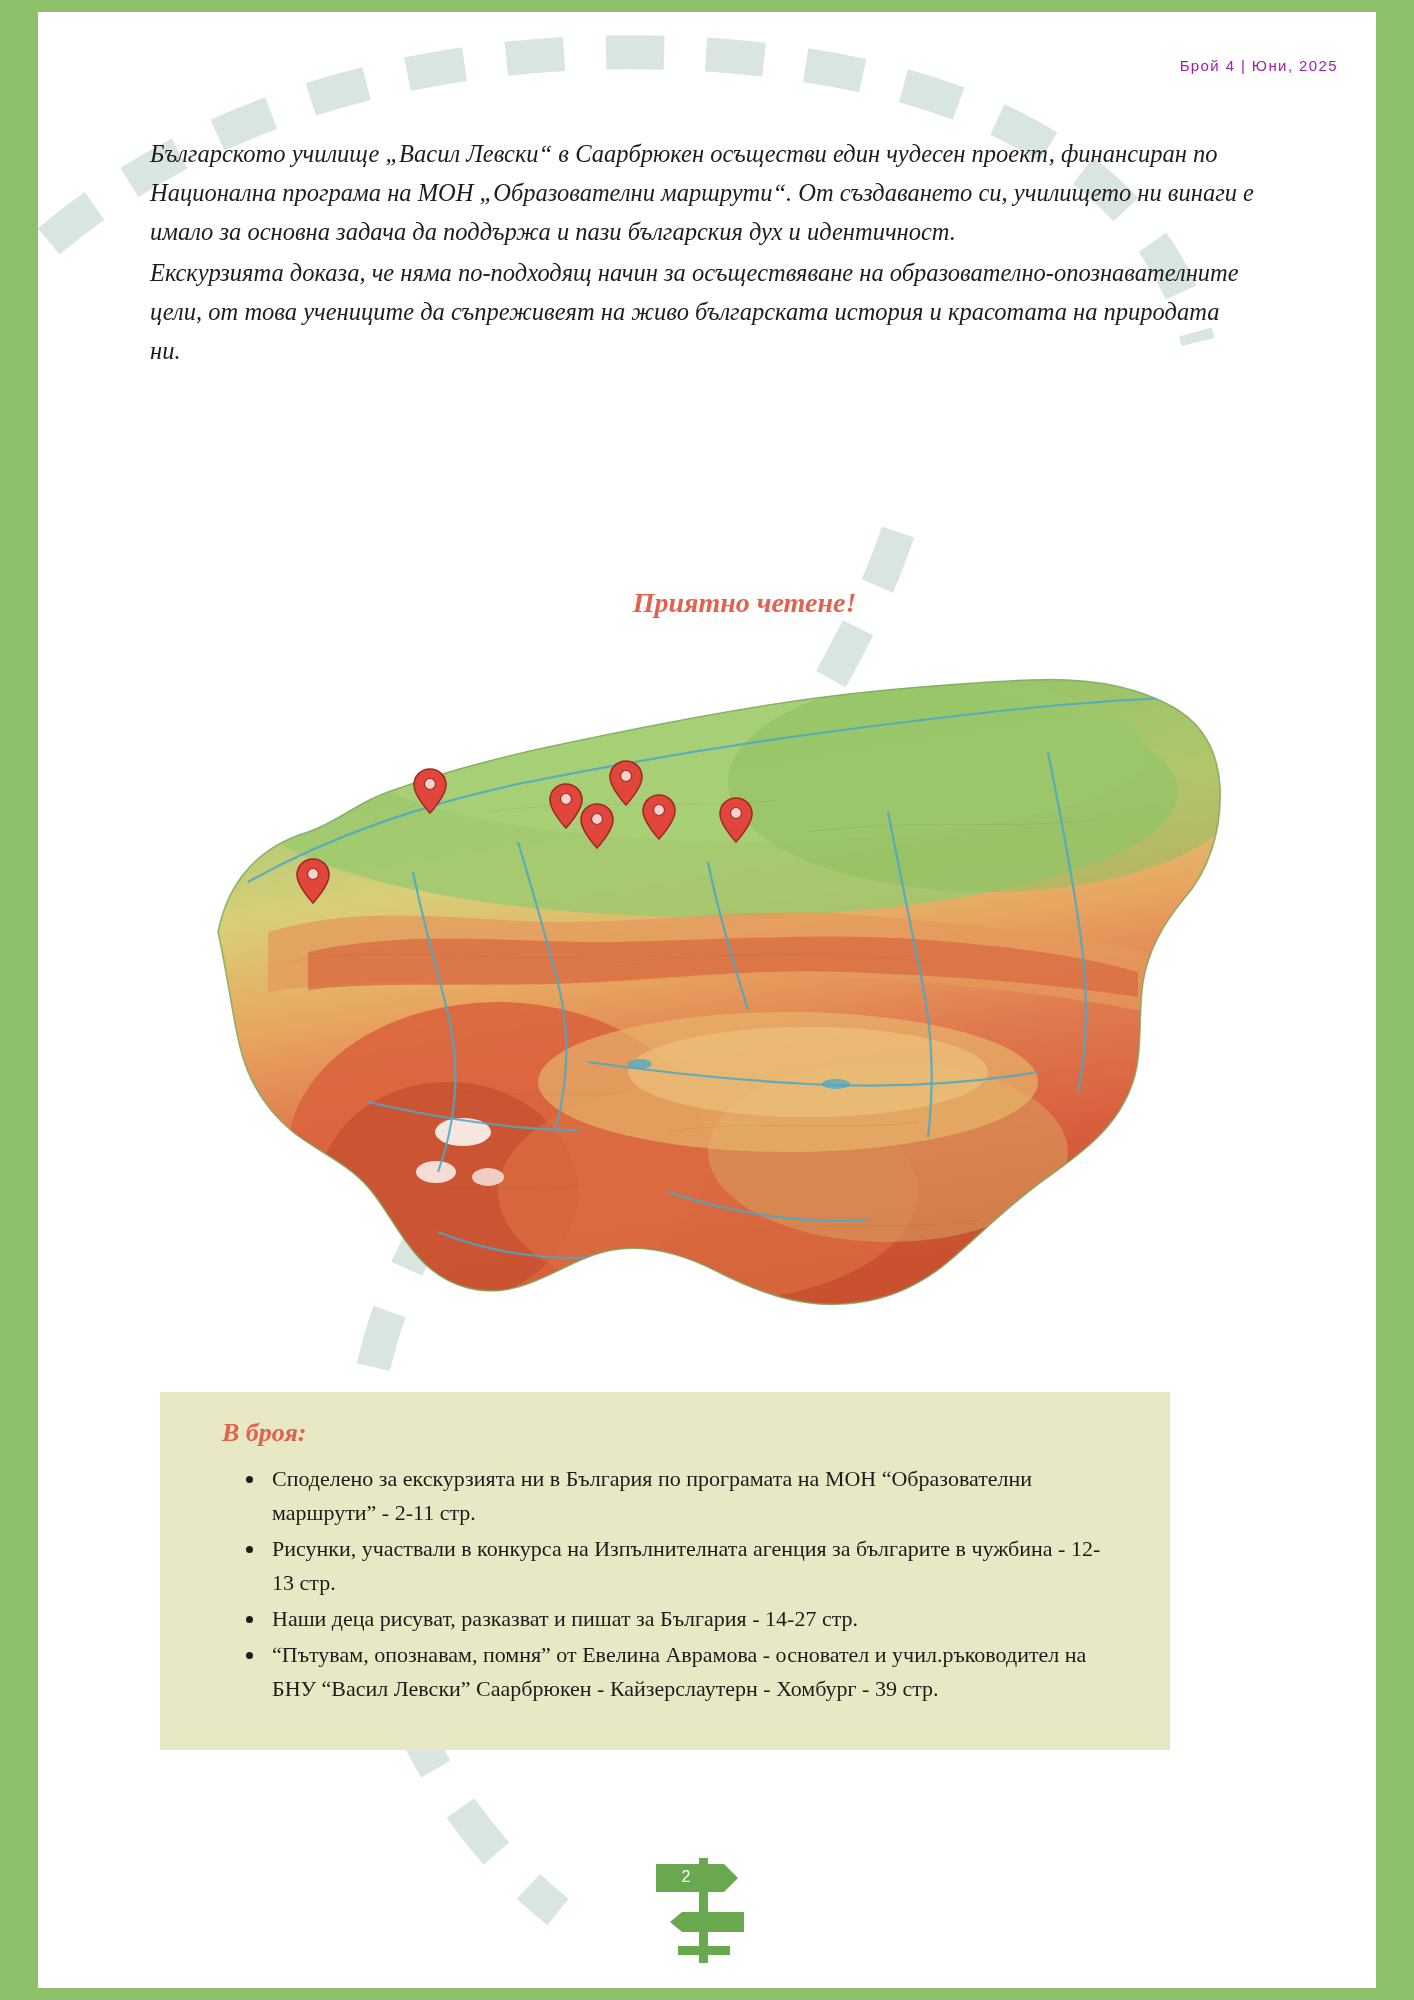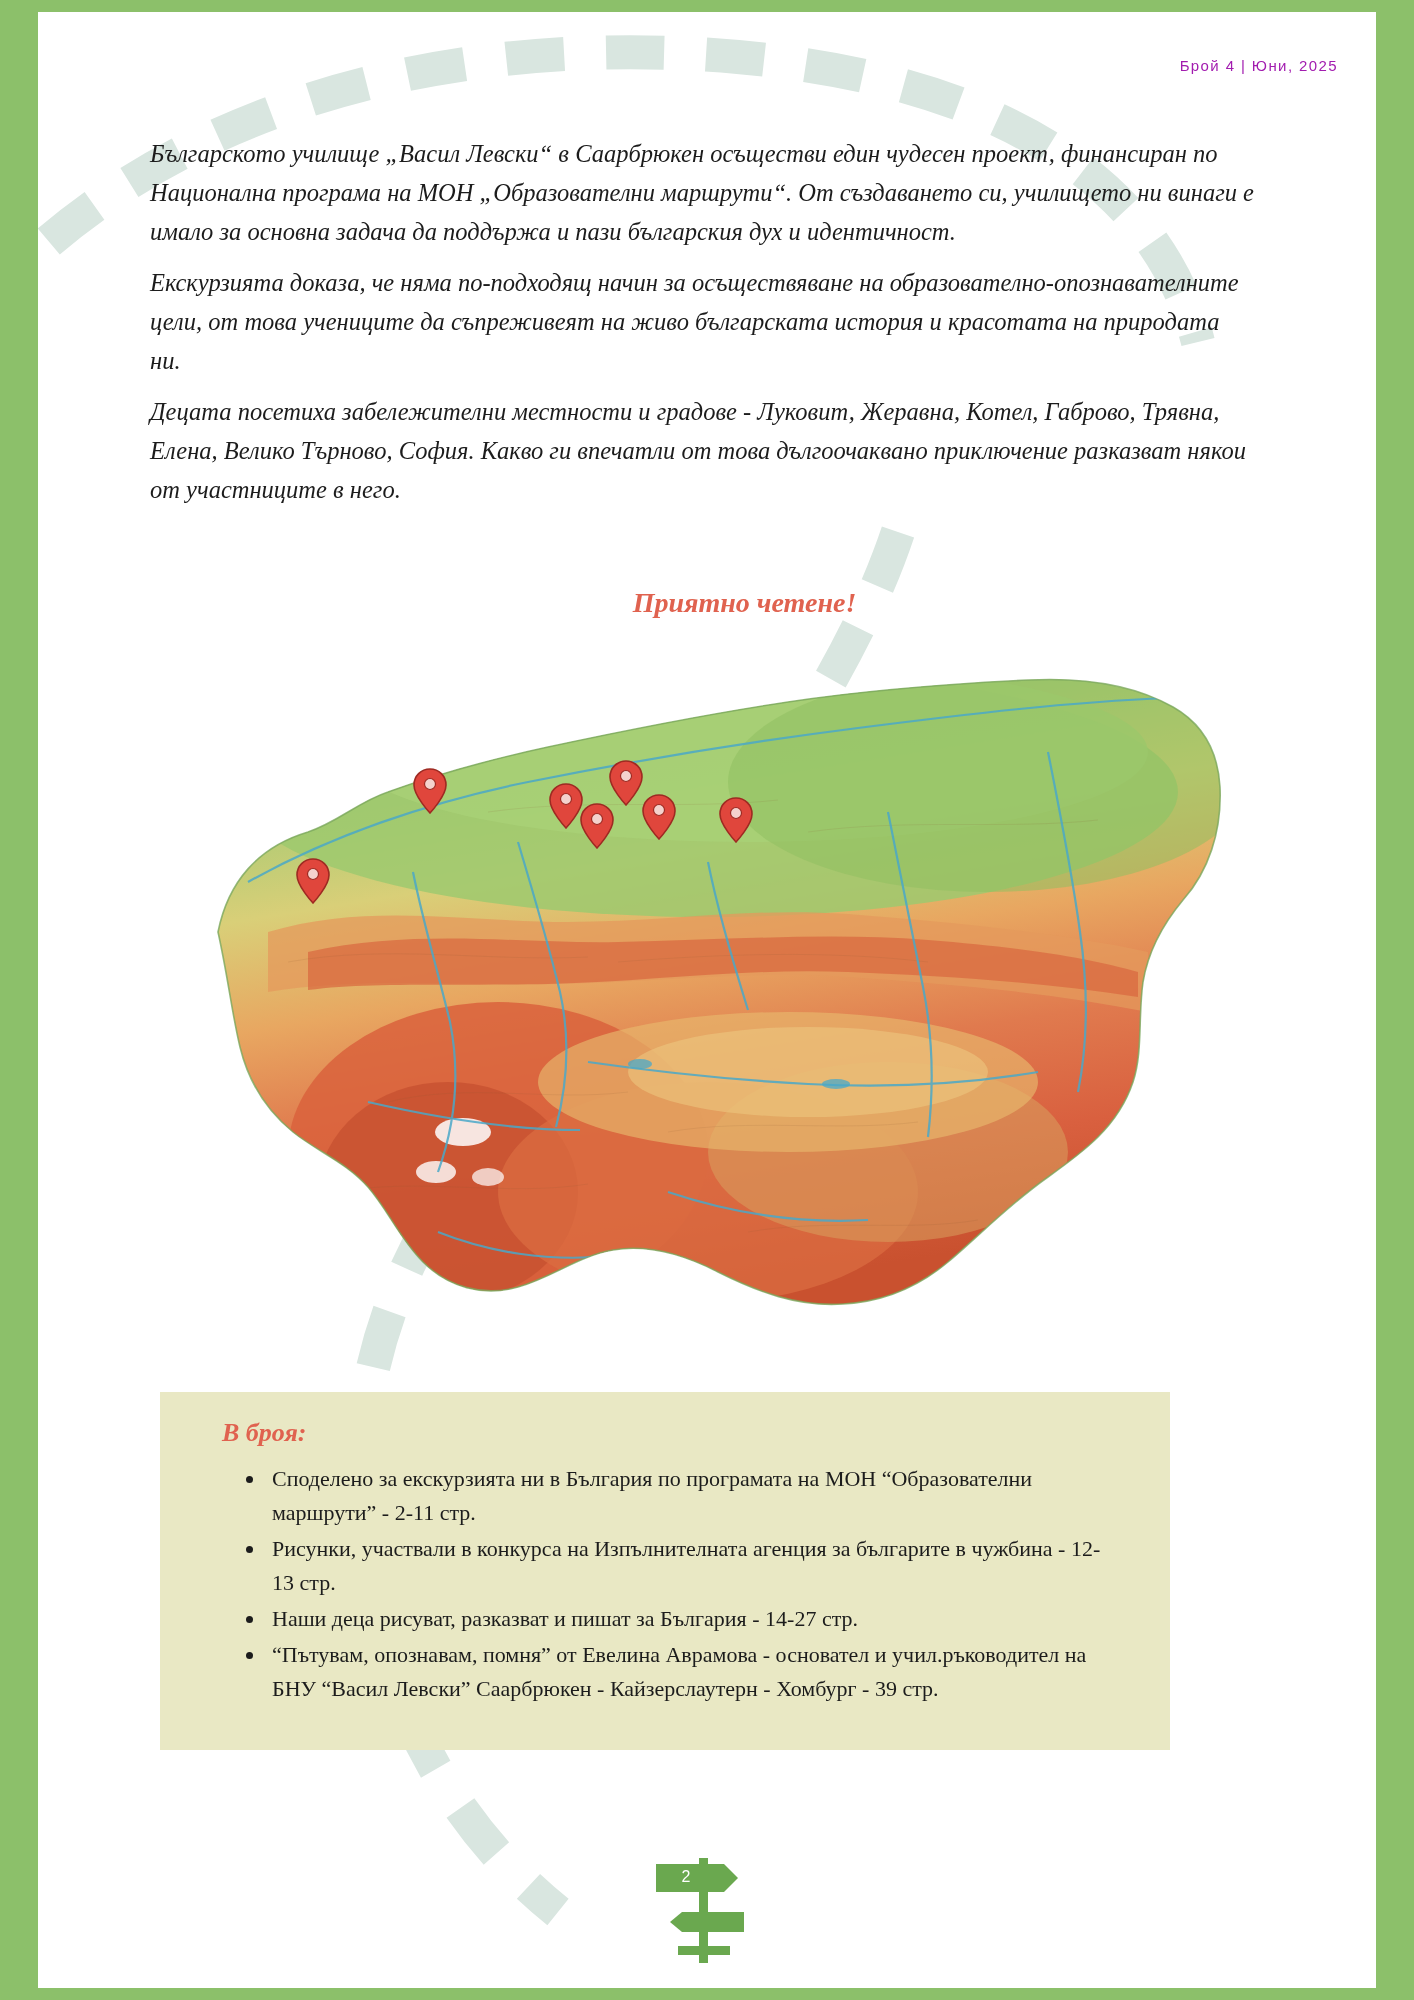--- a/index.html
+++ b/index.html
@@ -50,21 +50,21 @@
     text-align: left;
     font-family: "Liberation Serif", serif;
     font-style: italic;
     font-size: 24.5px;
     line-height: 39px;
     color: #1c1c1c;
   }
   .intro p {
     margin: 0;
   }
-  .intro p + p { margin-top: 12px; }
+  .intro p + p { margin-top: 2px; }
 
   .enjoy {
     position: absolute;
     left: 0;
     top: 575px;
     width: 1413px;
     text-align: center;
     font-family: "Liberation Serif", serif;
     font-weight: bold;
     font-style: italic;
@@ -151,21 +151,20 @@
   <svg class="dash-arc" viewBox="0 0 1338 1976" aria-hidden="true">
     <path d="M -60 300 C 120 90, 420 20, 700 45 C 960 68, 1120 170, 1160 330" fill="none" stroke="#d9e6e0" stroke-width="34" stroke-dasharray="58 42" stroke-linecap="butt"></path>
     <path d="M 860 520 C 800 700, 640 900, 470 1100 C 360 1230, 300 1380, 330 1560 C 350 1700, 420 1820, 520 1900" fill="none" stroke="#d9e6e0" stroke-width="34" stroke-dasharray="58 46" stroke-linecap="butt"></path>
   </svg>
 
   <div class="issue-label">Брой 4 | Юни, 2025</div>
 
   <div class="intro">
     <p>Българското училище „Васил Левски“ в Саарбрюкен осъществи един чудесен проект, финансиран по Национална програма на МОН „Образователни маршрути“. От създаването си, училището ни винаги е имало за основна задача да поддържа и пази българския дух и идентичност.</p>
     <p>Екскурзията доказа, че няма по-подходящ начин за осъществяване на образователно-опознавателните цели, от това учениците да съпреживеят на живо българската история и красотата на природата ни.</p>
-    <p>Децата посетиха забележителни местности и градове  - Луковит, Жеравна, Котел, Габрово, Трявна, Елена, Велико Търново, София. Какво ги впечатли от това дългоочаквано приключение разказват някои от участниците в него.</p>
   </div>
 
   <div class="enjoy">Приятно четене!</div>
 
   <div class="map-wrap">
     <svg class="map-svg" viewBox="0 0 1090 700">
       <defs>
         <linearGradient id="reliefGrad" x1="0" y1="0" x2="0.25" y2="1">
           <stop offset="0%" stop-color="#a8cf7a"></stop>
           <stop offset="22%" stop-color="#9ec972"></stop>

